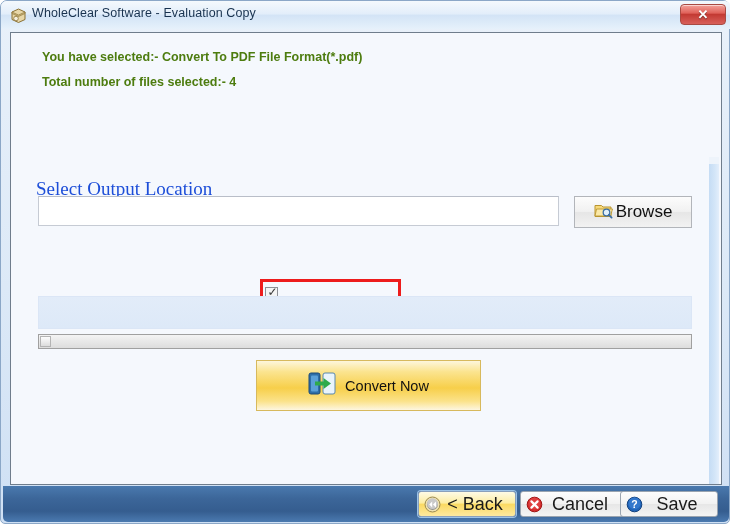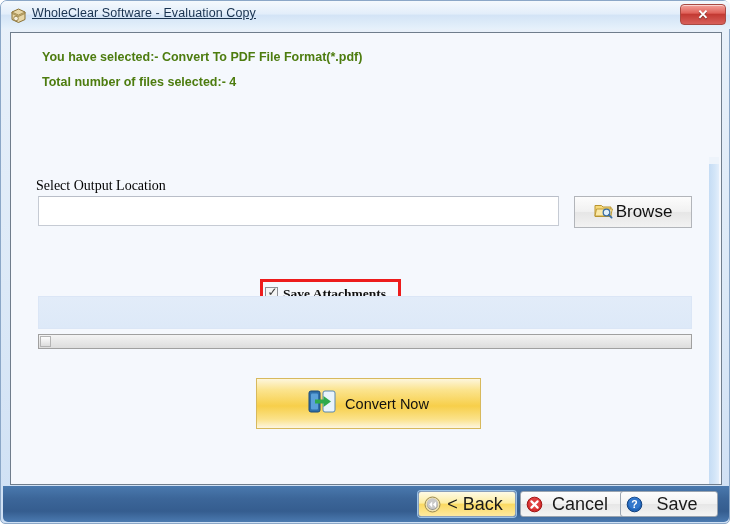--- a/index.html
+++ b/index.html
@@ -41,21 +41,20 @@
     left: 9px; top: 6px;
     width: 17px; height: 17px;
   }
   #title-text {
     position: absolute;
     left: 31px; top: 5px;
     font-size: 12.5px;
     color: #18324f;
     letter-spacing: .1px;
     white-space: nowrap;
-    text-decoration: underline;
   }
   #close-button {
     position: absolute;
     right: 5px; top: 3px;
     width: 46px; height: 21px;
     box-sizing: border-box;
     border: 1px solid #a84a42;
     border-radius: 4px;
     background: linear-gradient(to bottom, #f3a39c 0%, #e0625a 42%, #c33a33 50%, #d8605a 100%);
     box-shadow: inset 0 1px 0 rgba(255,255,255,.55);
@@ -93,22 +92,22 @@
     color: #4d7c0f;
     white-space: nowrap;
   }
   #info-1 { left: 31px; top: 17px; }
   #info-2 { left: 31px; top: 42px; }
 
   
   #output-label {
     position: absolute;
     left: 25px; top: 145px;
-    font-size: 14px;
-    color: #000000;
+    font-size: 19px;
+    color: #1d4ed8;
     font-family: "Liberation Serif", serif;
     white-space: nowrap;
   }
   #output-input {
     position: absolute;
     left: 27px; top: 163px;
     width: 521px; height: 30px;
     box-sizing: border-box;
     background: #ffffff;
     border: 1px solid #c6cbd4;
@@ -216,21 +215,20 @@
     left: 245px; top: 327px;
     width: 225px; height: 51px;
     box-sizing: border-box;
     border: 1px solid #d7b95d;
     background: linear-gradient(to bottom, #fdf6dc 0%, #fbe48f 22%, #f7cf4a 55%, #fbe28a 82%, #fdf6e0 100%);
     cursor: pointer;
     display: flex;
     align-items: center;
     justify-content: center;
     gap: 9px;
-    margin-top: 18px;
   }
   #convert-button .label {
     font-size: 14.5px;
     color: #111111;
     font-family: "Liberation Sans", sans-serif;
   }
 
   
   #bottom-bar {
     position: absolute;
@@ -330,21 +328,20 @@
         </svg>
       </span>
       <span class="label">Browse</span>
     </div>
 
     <div id="attach-highlight"></div>
     <div id="attach-row">
       <span id="attach-checkbox">
         <span class="tick">✓</span>
       </span>
-      <span id="attach-label">Save Attachments</span>
     </div>
 
     <div id="status-panel"></div>
 
     <div id="hscroll">
       <div id="hscroll-thumb"></div>
     </div>
 
     <div id="convert-button">
       <span>

